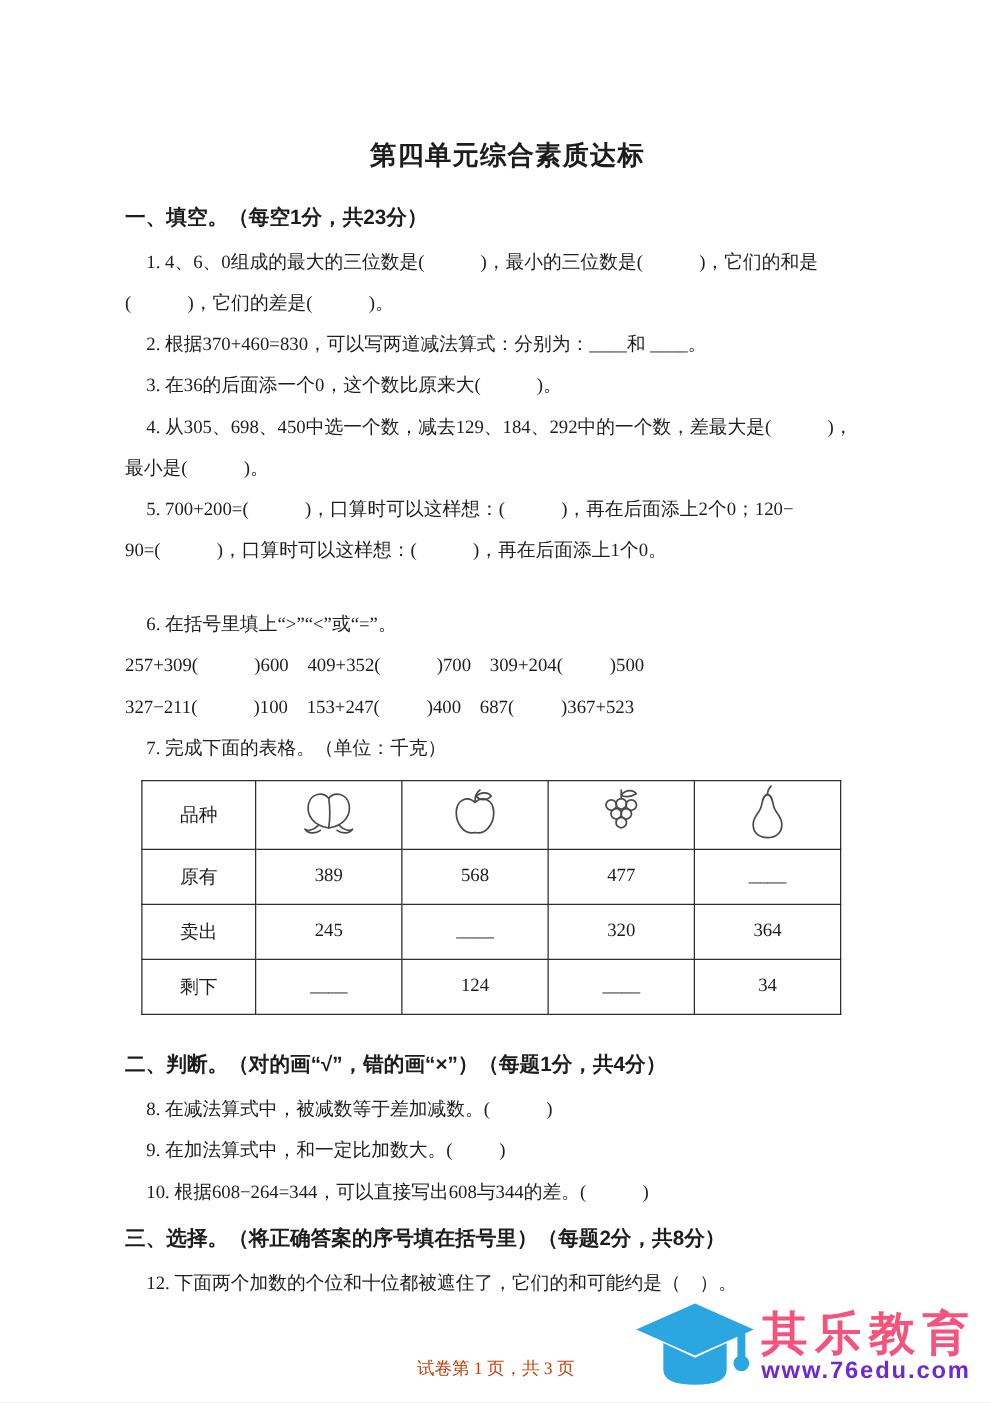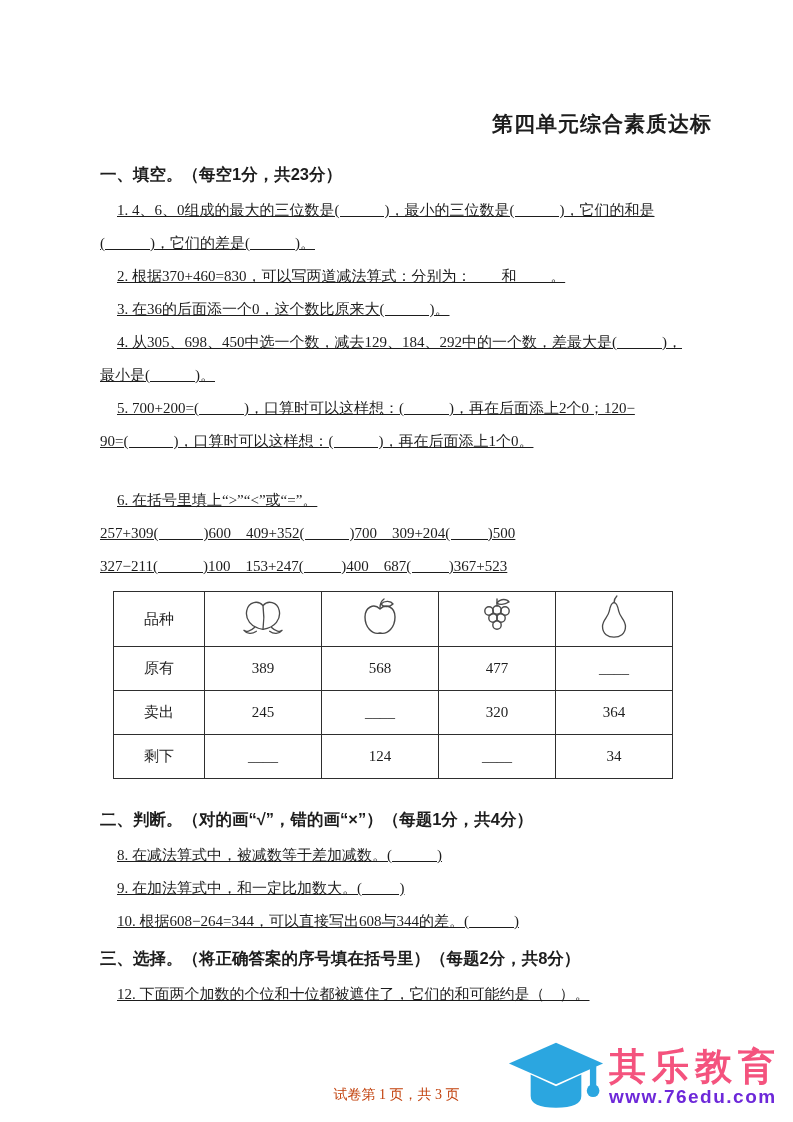--- a/index.html
+++ b/index.html
@@ -1,23 +1,23 @@
 <!DOCTYPE html>
 <html><head>
 <meta charset="utf-8">
 <style>
   html,body{margin:0;padding:0;background:#e8e8e8;}
   .page{width:793px;height:1122px;background:#ffffff;position:relative;margin:0 auto;
         font-family:"Liberation Serif",serif;color:#1d1d1d;overflow:hidden;}
   .content{position:absolute;left:100px;top:110px;width:612px;}
   .title{font-family:"Liberation Sans",sans-serif;font-weight:700;font-size:21px;
-         text-align:right;margin:0 0 16px 0;letter-spacing:1px;}
+         text-align:center;margin:0 0 16px 0;letter-spacing:1px;}
   .sec{font-family:"Liberation Sans",sans-serif;font-weight:700;font-size:16.5px;
        line-height:40px;white-space:pre-wrap;}
-  .ln{font-size:15px;line-height:33px;white-space:pre-wrap;text-decoration:underline;}
+  .ln{font-size:15px;line-height:33px;white-space:pre-wrap;}
   .ind{padding-left:17px;}
   .gap{height:26px;}
   table.fruit{border-collapse:collapse;margin:8px 0 6px 13px;}
   .fruit td{border:1px solid #2e2e2e;text-align:center;vertical-align:middle;
             font-size:15px;padding:0;}
   .fruit td.lab{width:90px;}
   .fruit td.val{width:116px;}
   .fruit tr.hdr td{height:54px;}
   .fruit tr.data td{height:43px;}
   .icon{display:inline-block;}
@@ -47,20 +47,21 @@
     <div class="ln ind">2. 根据370+460=830，可以写两道减法算式：分别为：____和 ____。</div>
     <div class="ln ind">3. 在36的后面添一个0，这个数比原来大(            )。</div>
     <div class="ln ind">4. 从305、698、450中选一个数，减去129、184、292中的一个数，差最大是(            )，</div>
     <div class="ln">最小是(            )。</div>
     <div class="ln ind">5. 700+200=(            )，口算时可以这样想：(            )，再在后面添上2个0；120−</div>
     <div class="ln">90=(            )，口算时可以这样想：(            )，再在后面添上1个0。</div>
     <div class="gap"></div>
     <div class="ln ind">6. 在括号里填上“&gt;”“&lt;”或“=”。</div>
     <div class="ln">257+309(            )600　409+352(            )700　309+204(          )500</div>
     <div class="ln">327−211(            )100　153+247(          )400　687(          )367+523</div>
+    <div class="ln ind">7. 完成下面的表格。（单位：千克）</div>
 
     <table class="fruit">
       <tbody>
           <tr class="hdr">
         <td class="lab">品种</td>
         <td class="val">
           <span class="icon">
             <svg class="fruit-svg" viewBox="0 0 44 42" width="44" height="40">
               <path d="M22 9 C17 3 7 5 5 14 C3 23 9 32 22 34 C35 32 41 23 39 14 C37 5 27 3 22 9 Z"></path>
               <path d="M22 9 C23 16 23 27 22 34"></path>

